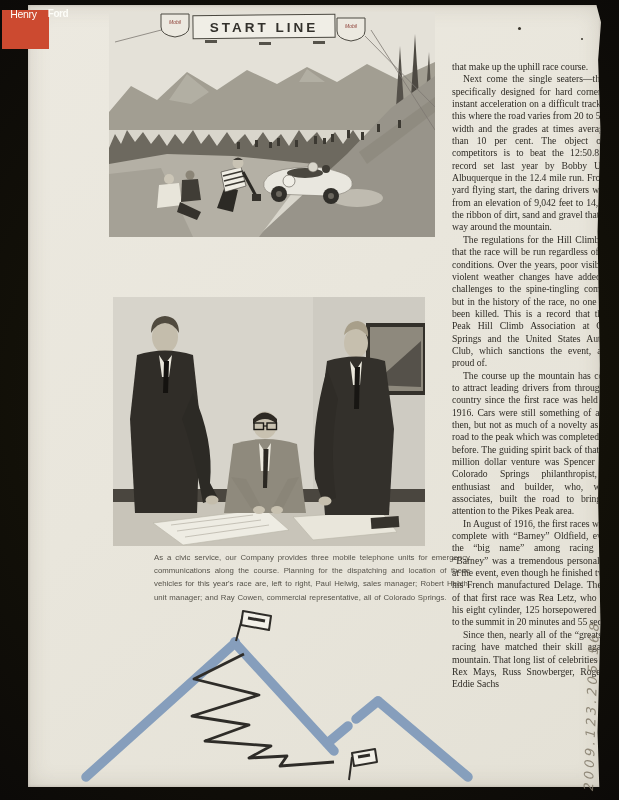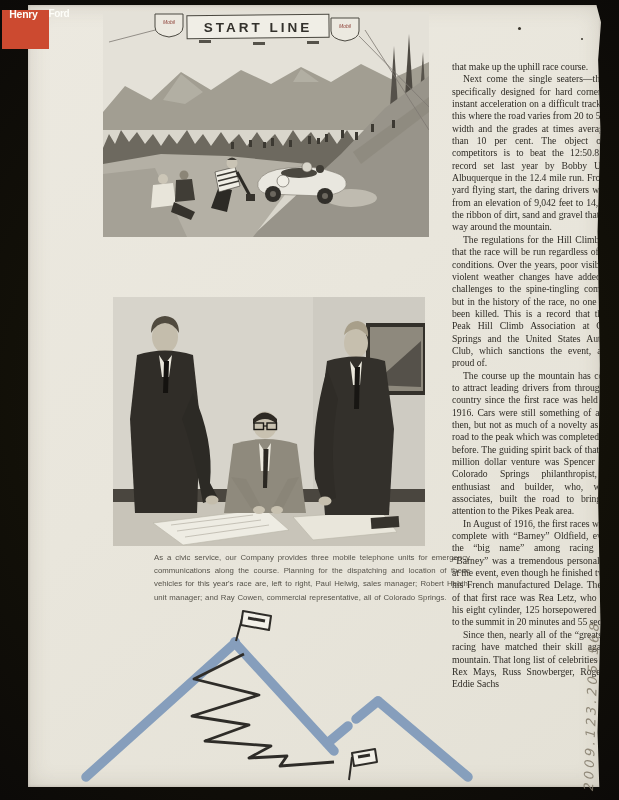--- a/index.html
+++ b/index.html
@@ -11,26 +11,26 @@
     box-shadow:inset 0 0 22px rgba(90,80,60,.18), inset 0 0 3px rgba(60,50,40,.25);
     clip-path:polygon(0 0,99.2% 0,100% 2.2%,99.5% 7%,99.9% 16%,99.4% 29%,99.8% 46%,99.5% 63%,99.9% 79%,99.4% 93%,99.7% 100%,0 100%);}
   .speck{position:absolute;border-radius:50%;background:#39352c;}
   .s1{left:490px;top:22px;width:3px;height:3px;}
   .s2{left:553px;top:33px;width:2px;height:2px;}
 
   
   .logo{position:absolute;left:2px;top:10px;width:47px;height:39px;background:#cc4a30;
     display:flex;justify-content:center;line-height:1;}
   .logo .l-the{font-size:9px;color:#241209;margin:0 0 0 3px;font-weight:400;}
-  .logo .l-henry{font-size:10.5px;color:#fdfdf8;font-weight:bold;margin:-1px 0 0 12px;letter-spacing:-.3px;}
+  .logo .l-henry{font-size:10.5px;color:#fdfdf8;font-weight:normal;margin:-1px 0 0 12px;letter-spacing:-.3px;}
   .logo .l-ford{font-size:10px;color:#fdfdf8;font-weight:bold;margin:-1px 0 15px 11px;letter-spacing:-.4px;}
 
   .photo{position:absolute;overflow:hidden;}
   .photo svg{display:block;}
-  .photo1{left:75px;top:7px;width:326px;height:225px;}
+  .photo1{left:81px;top:7px;width:326px;height:225px;}
   .photo2{left:85px;top:292px;width:312px;height:249px;}
 
   .cap{position:absolute;font-family:"Liberation Sans",sans-serif;font-size:7.8px;
     line-height:13.2px;color:#56534a;text-align:justify;margin:0;word-spacing:.6px;}
   .cap1{left:92px;top:237px;width:309px;}
   .cap2{left:80px;top:546px;width:316px;margin-left:46px;}
 
   .drawing{position:absolute;left:40px;top:602px;width:420px;height:186px;}
 
   .column{position:absolute;left:424px;top:56px;width:180px;

